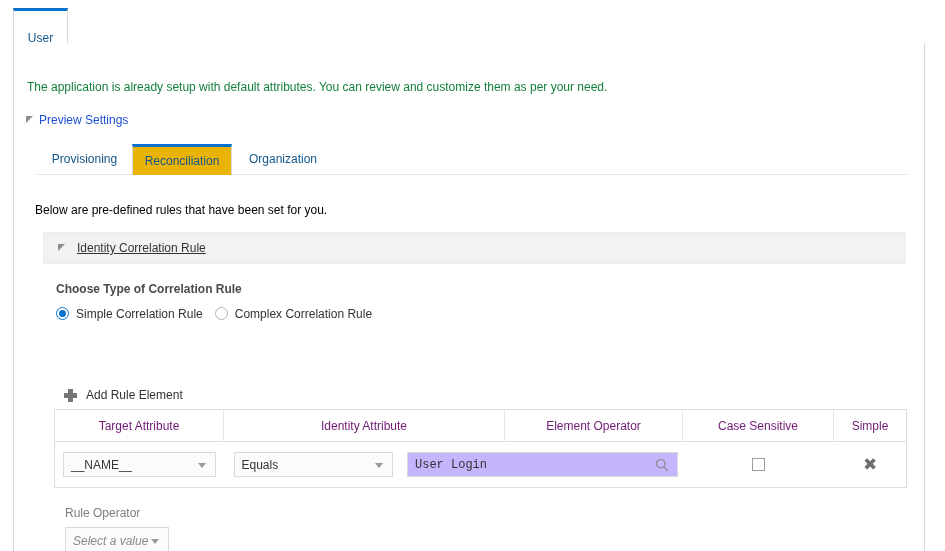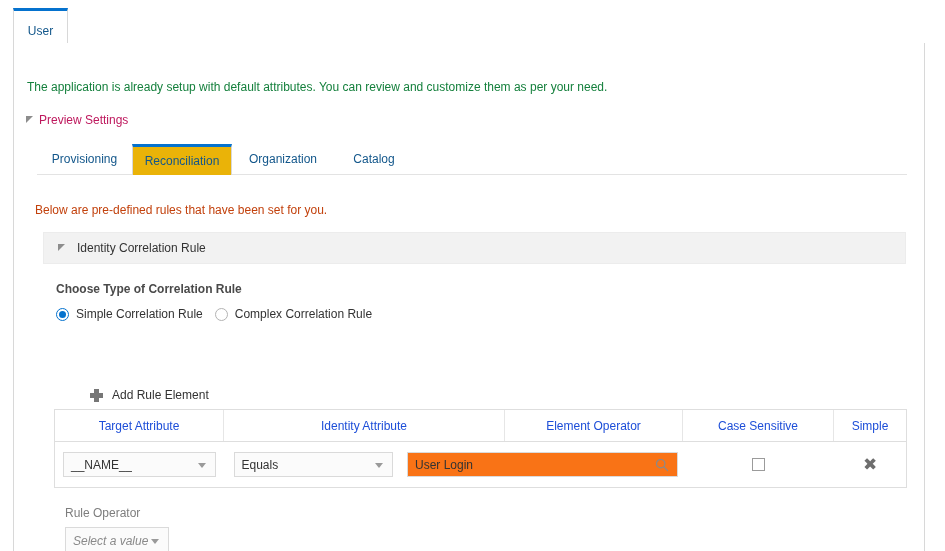--- a/index.html
+++ b/index.html
@@ -40,21 +40,21 @@
     box-sizing: border-box;
     border: 1px solid #d8d8d8;
     border-top: 3px solid #0572ce;
     border-bottom: none;
     background: #ffffff;
     cursor: pointer;
   }
   #outer-tab-user .tab-label {
     position: absolute;
     left: 0; right: 0;
-    top: 13px;
+    top: 20px;
     text-align: center;
     font-size: 12px;
     color: #13578b;
     letter-spacing: .1px;
   }
   #outer-tabstrip-line {
     position: absolute;
     left: 55px;
     top: 35px;
     width: 857px;
@@ -96,21 +96,21 @@
   .disclosure-tri {
     width: 0; height: 0;
     border-left: 7px solid #8d8d8d;
     border-bottom: 7px solid transparent;
     margin-right: 6px;
     position: relative;
     top: -1px;
   }
   #preview-settings .ps-label {
     font-size: 12px;
-    color: #be185d;
+    color: #1d4ed8;
   }
 
   
   #inner-tabstrip {
     position: absolute;
     left: 23px;
     top: 101px;
     height: 31px;
     width: 870px;
   }
@@ -142,36 +142,37 @@
     background: #e3e3e3;
     z-index: 0;
   }
 
   
   .section-note {
     position: absolute;
     left: 21px;
     top: 160px;
     font-size: 12px;
-    color: #c2410c;
+    color: #000000;
   }
 
   
   #rule-header {
     position: absolute;
     left: 29px;
     top: 189px;
     width: 863px;
     height: 32px;
     box-sizing: border-box;
     background: #f2f2f2;
     border: 1px solid #ececec;
     display: flex;
     align-items: center;
     cursor: pointer;
+    text-decoration: underline;
   }
   #rule-header .disclosure-tri {
     margin-left: 14px;
     margin-right: 12px;
   }
   #rule-header .rh-label {
     font-size: 12px;
     color: #333333;
   }
 
@@ -186,21 +187,21 @@
   }
   #radio-group {
     position: absolute;
     left: 42px;
     top: 264px;
     display: flex;
     align-items: center;
   }
   .radio-opt {
     display: flex;
-    align-items: flex-end;
+    align-items: flex-start;
     cursor: pointer;
     margin-right: 12px;
   }
   .radio-mark {
     width: 13px; height: 13px;
     border-radius: 50%;
     box-sizing: border-box;
     border: 1px solid #b3b3b3;
     background: #ffffff;
     margin-right: 7px;
@@ -219,21 +220,21 @@
     background: #0572ce;
   }
   .radio-label {
     font-size: 12px;
     color: #333333;
   }
 
   
   #add-rule-element {
     position: absolute;
-    left: 76px;
+    left: 50px;
     top: 345px;
     display: flex;
     align-items: center;
     cursor: pointer;
   }
   .plus-icon {
     width: 13px; height: 13px;
     position: relative;
     margin-right: 9px;
   }
@@ -268,21 +269,21 @@
   }
   #rule-table .thead-row {
     display: flex;
     height: 31px;
     border-bottom: 1px solid #dedede;
     background: #ffffff;
   }
   #rule-table .th {
     box-sizing: border-box;
     font-size: 12px;
-    color: #1d4ed8;
+    color: #701a75;
     display: flex;
     align-items: center;
     justify-content: center;
     border-right: 1px solid #e6e6e6;
     height: 31px;
   }
   #rule-table .th:last-child { border-right: none; }
 
   #rule-table .tbody-row {
     display: flex;
@@ -328,25 +329,26 @@
     width: 0; height: 0;
     border-left: 4px solid transparent;
     border-right: 4px solid transparent;
     border-top: 5px solid #9a9a9a;
   }
 
   .ui-lov {
     box-sizing: border-box;
     height: 25px;
     border: 1px solid #dadada;
-    background: #f97316;
+    background: #c4b5fd;
     display: flex;
     align-items: center;
     position: relative;
     cursor: text;
+    font-family: Liberation Mono, monospace;
   }
   .ui-lov .lov-val {
     font-size: 12px;
     color: #333333;
     padding-left: 7px;
     white-space: nowrap;
   }
   .search-icon {
     position: absolute;
     right: 8px;
@@ -416,21 +418,20 @@
 
     <div id="inner-tabstrip">
       <div id="inner-tabstrip-line"></div>
 
       <div class="inner-tab" style="left:0px; width:95px;">Provisioning</div>
 
       <div class="inner-tab selected" style="left:95px; width:100px;">Reconciliation</div>
 
       <div class="inner-tab" style="left:195px; width:102px;">Organization</div>
 
-      <div class="inner-tab" style="left:297px; width:80px;">Catalog</div>
     </div>
 
     <div class="section-note">Below are pre-defined rules that have been set for you.</div>
 
     <div id="rule-header">
       <span class="disclosure-tri"></span>
       <span class="rh-label">Identity Correlation Rule</span>
     </div>
 
     <div id="choose-type-label">Choose Type of Correlation Rule</div>

